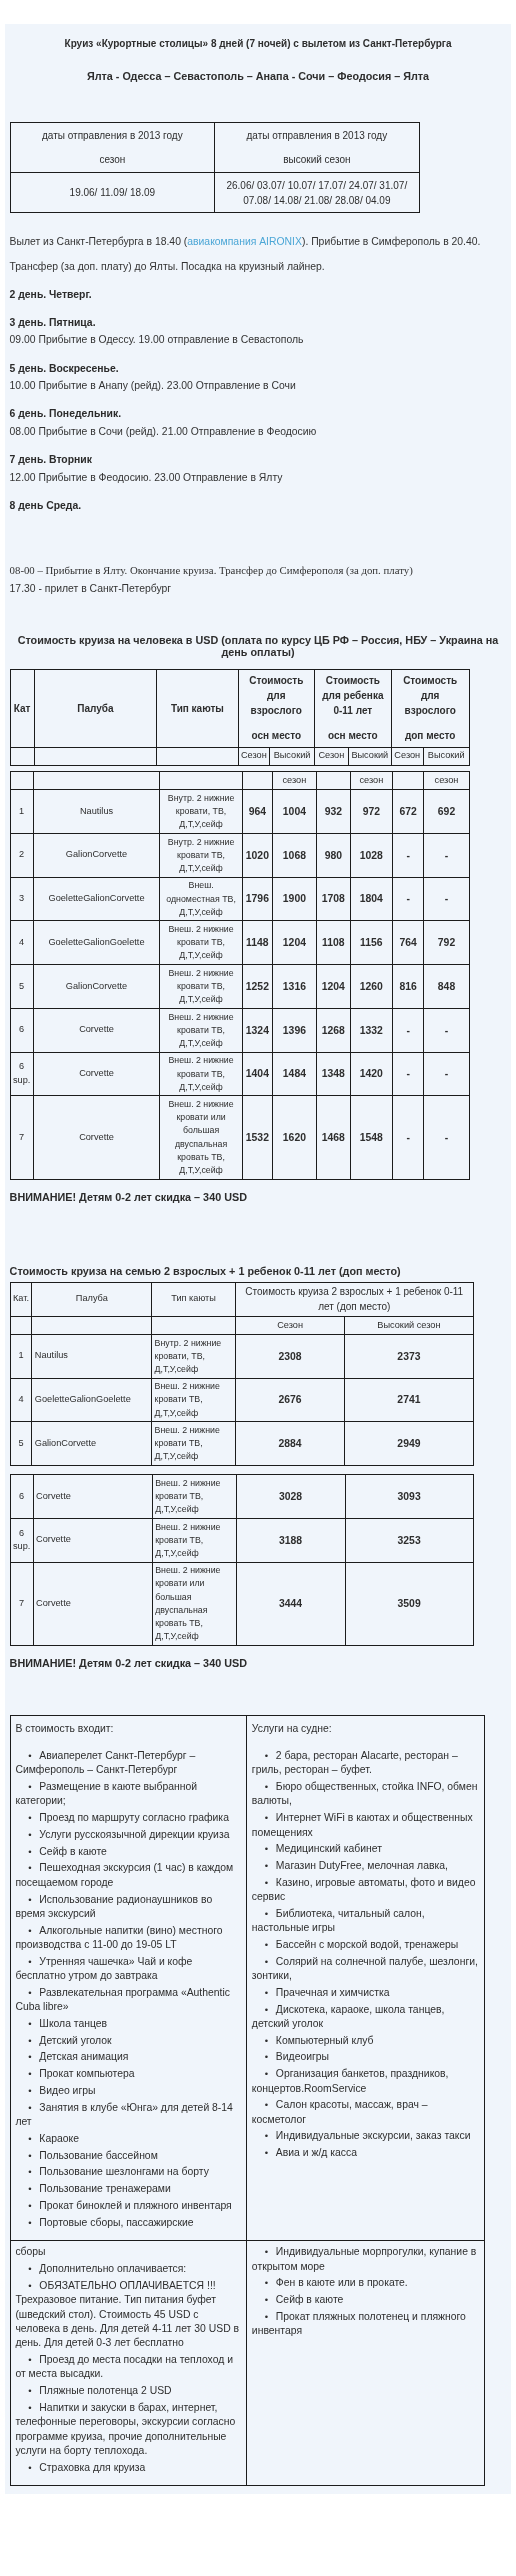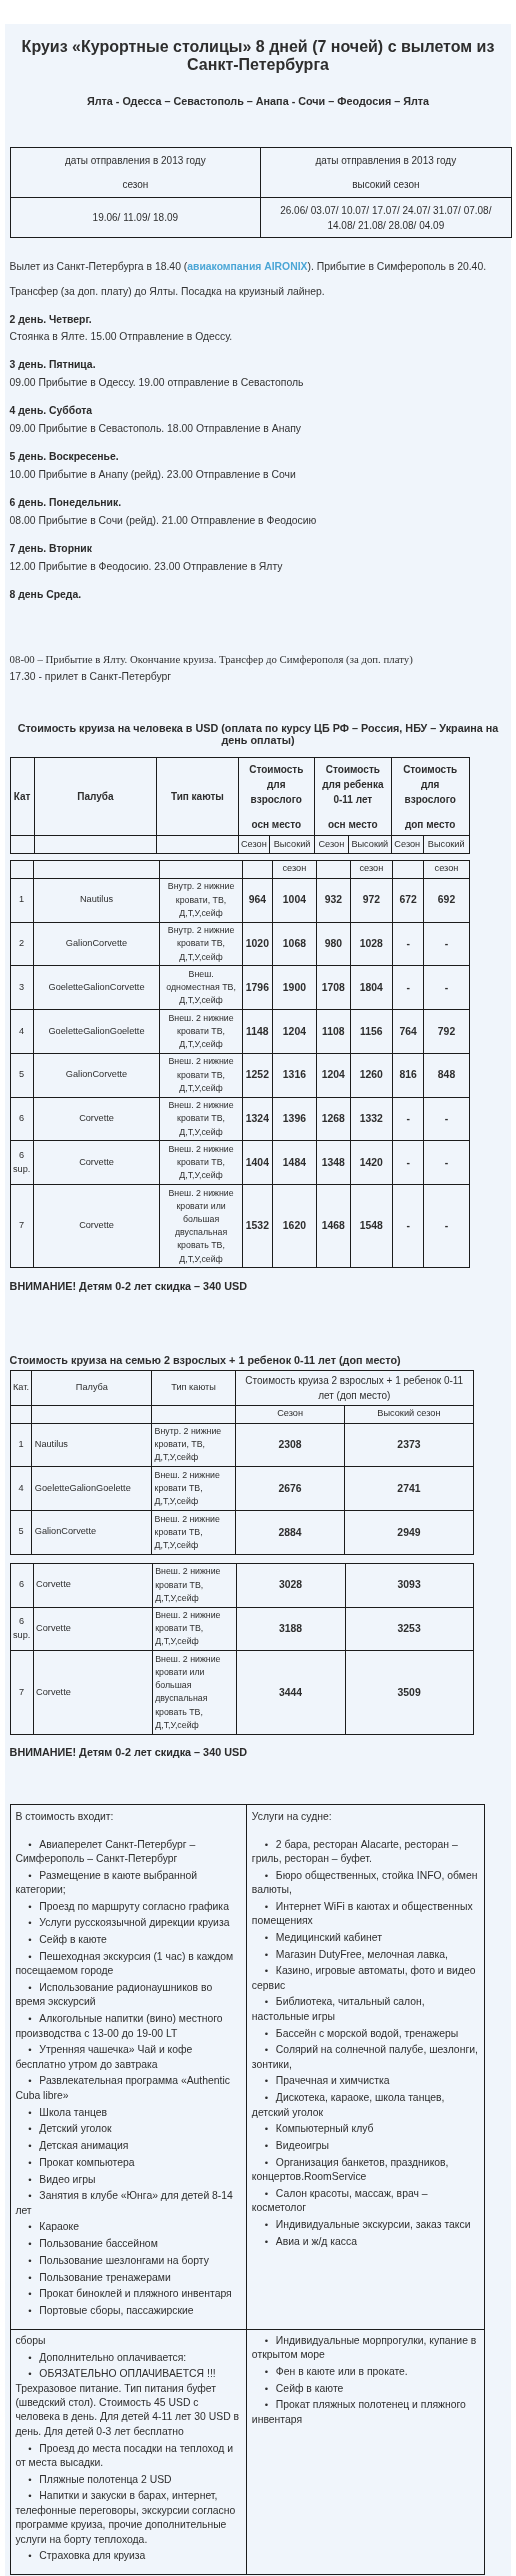--- a/index.html
+++ b/index.html
@@ -5,37 +5,37 @@
   html,body{margin:0;padding:0;}
   body{
     width:516px;min-height:2576px;background:#ffffff;
     font-family:"Liberation Sans",sans-serif;color:#333;
   }
   .content{
     margin:24px 4.8px 0 4.8px;background:#f0f5fb;
     padding:8px 3.2px 8px 3.2px;
   }
   
-  .title{ text-align:center;font-weight:bold;font-size:16px;color:#2e2e2e; margin:6.4px 0 0 0;}
+  .title{ text-align:center;font-weight:bold;font-size:10px;color:#2e2e2e; margin:6.4px 0 0 0;}
   .title2{text-align:center;font-weight:bold;font-size:10.8px;color:#2e2e2e; margin:21px 0 27px 0;}
   
   table.grid{border-collapse:collapse;border:1.6px solid #1c1c1c;margin-left:1.6px;}
   table.grid td{border:0.8px solid #1c1c1c;padding:1.6px 2.4px;font-size:9.2px;line-height:1.5;
                 text-align:center;vertical-align:middle;color:#2e2e2e;}
   
-  table.dates{width:502px;margin-top:40px;}
+  table.dates{width:410px;margin-top:40px;}
   table.dates td{font-size:10px;padding:4.8px 6.4px;}
   .dates .hdr-l1{margin-bottom:8.8px;}
   
   .itinerary{margin:21px 0 0 1.6px;font-size:10.4px;line-height:1.55;}
   .day{margin-bottom:12px;}
   .day-title{font-weight:bold;color:#2b2b2b;}
   .day p{margin:1.6px 0 8px 0;}
   .serif{font-family:"Liberation Serif",serif;font-size:10.8px;}
-  a.flight-link{color:#4ba6d6;text-decoration:none;cursor:pointer;font-weight:bold;}
+  a.flight-link{color:#4ba6d6;text-decoration:none;cursor:pointer;}
   
   .price-heading{margin:37px 8px 11.2px 8px;text-align:center;font-weight:bold;font-size:10.8px;color:#2e2e2e;}
   table.price{width:460px;}
   table.price td.num{font-weight:bold;font-size:10.4px;}
   table.price td.tip{font-size:8.8px;}
   table.price .colhdr{font-weight:bold;font-size:10px;text-align:center;padding:3.2px 3.2px;}
   table.price .colhdr .l2{margin-top:10.4px;}
   .tbl-gap{height:5.6px;}
   .notice{margin:11.2px 0 0 1.6px;font-weight:bold;font-size:10.8px;color:#2b2b2b;}
   .family-heading{margin:62px 0 4.8px 1.6px;font-weight:bold;font-size:10.8px;color:#2e2e2e;}
@@ -83,29 +83,24 @@
   </tbody>
     </table>
 
   <div class="itinerary">
     <div class="day">
       <p><span>Вылет из Санкт-Петербурга в 18.40 (</span><a class="flight-link">авиакомпания AIRONIX</a><span>). Прибытие в Симферополь в 20.40.</span></p>
       <p>Трансфер (за доп. плату) до Ялты. Посадка на круизный лайнер.</p>
     </div>
     <div class="day">
       <div class="day-title">2 день. Четверг.</div>
-      <p>Стоянка в Ялте. 15.00 Отправление в Одессу.</p>
     </div>
     <div class="day">
       <div class="day-title">3 день. Пятница.</div>
       <p>09.00 Прибытие в Одессу. 19.00 отправление в Севастополь</p>
-    </div>
-    <div class="day">
-      <div class="day-title">4 день. Суббота</div>
-      <p>09.00 Прибытие в Севастополь. 18.00 Отправление в Анапу</p>
     </div>
     <div class="day">
       <div class="day-title">5 день. Воскресенье.</div>
       <p>10.00 Прибытие в Анапу (рейд). 23.00 Отправление в Сочи</p>
     </div>
     <div class="day">
       <div class="day-title">6 день. Понедельник.</div>
       <p>08.00 Прибытие в Сочи (рейд). 21.00 Отправление в Феодосию</p>
     </div>
     <div class="day">
@@ -394,21 +389,21 @@
         <div class="list-hdr">В стоимость входит:</div>
         <div>
 
         <div class="li">Авиаперелет Санкт-Петербург – Симферополь – Санкт-Петербург</div>
               <div class="li">Размещение в каюте выбранной категории;</div>
               <div class="li">Проезд по маршруту согласно графика</div>
               <div class="li">Услуги русскоязычной дирекции круиза</div>
               <div class="li">Сейф в каюте</div>
               <div class="li">Пешеходная экскурсия (1 час)  в каждом посещаемом городе</div>
               <div class="li">Использование радионаушников во время экскурсий</div>
-              <div class="li">Алкогольные напитки (вино)  местного производства  с 13-00 до 19-00 LT</div>
+              <div class="li">Алкогольные напитки (вино)  местного производства  с 11-00 до 19-05 LT</div>
               <div class="li">Утренняя чашечка» Чай и кофе бесплатно утром до завтрака</div>
               <div class="li">Развлекательная программа «Authentic Cuba libre»</div>
               <div class="li">Школа танцев</div>
               <div class="li">Детский уголок</div>
               <div class="li">Детская анимация</div>
               <div class="li">Прокат компьютера</div>
               <div class="li">Видео игры</div>
               <div class="li">Занятия в клубе «Юнга» для детей 8-14 лет</div>
               <div class="li">Караоке</div>
               <div class="li">Пользование бассейном</div>

